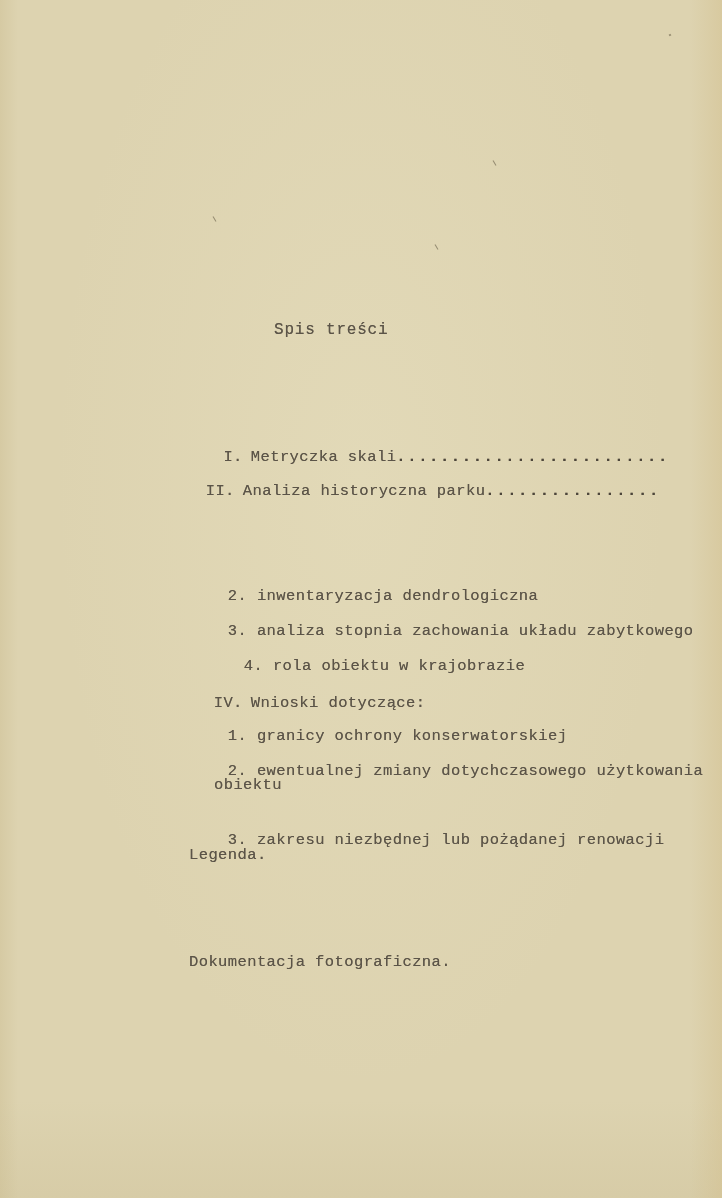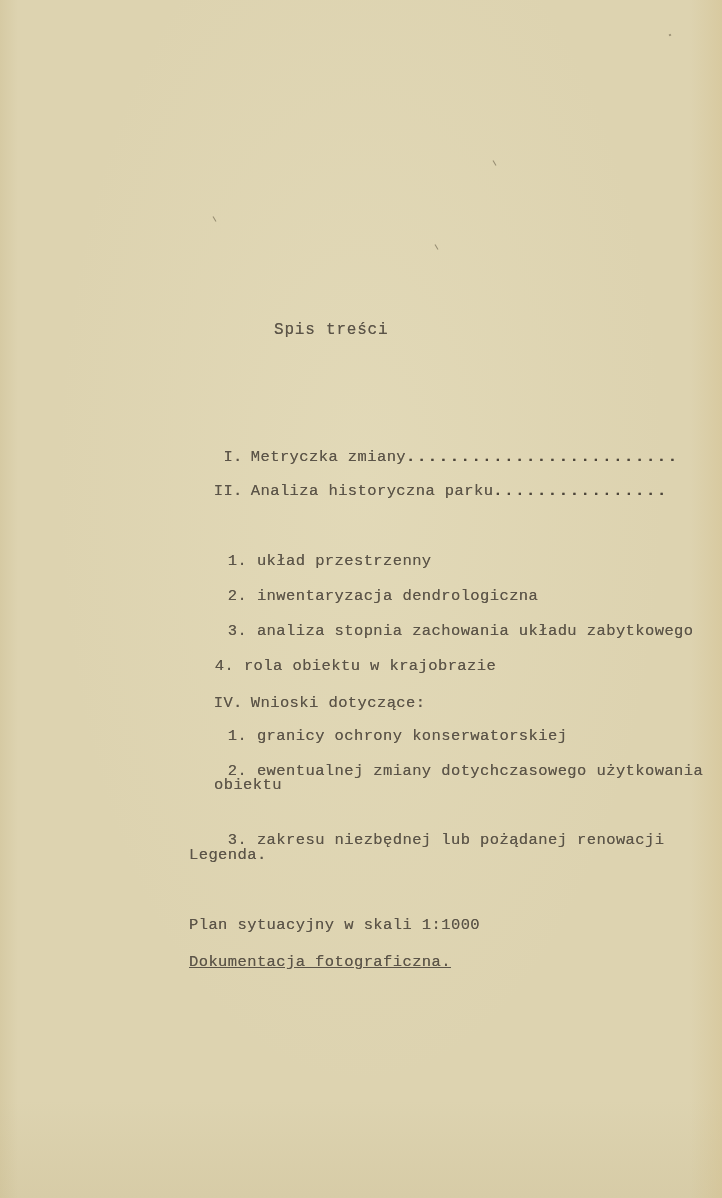--- a/index.html
+++ b/index.html
@@ -52,57 +52,53 @@
     }
   </style>
 </head>
 <body>
 
 <div class="page">
 
   <div class="line title">Spis treści</div>
 
   <div class="line" style="left:160px; top:427px;">
-    <span class="num roman">I.</span><span>Metryczka zmiany</span><span class="dots">.........................</span>
+    <span class="num roman">I.</span><span>Metryczka skali</span><span class="dots">.........................</span>
   </div>
 
-  <div class="line" style="left:160px; top:461px;">
+  <div class="line" style="left:152px; top:461px;">
     <span class="num roman">II.</span><span>Analiza historyczna parku</span><span class="dots">................</span>
   </div>
 
 
-  <div class="line" style="left:189px; top:531px;">
-    <span>1.</span> <span>układ przestrzenny</span>
-  </div>
   <div class="line" style="left:189px; top:566px;">
     <span>2.</span> <span>inwentaryzacja dendrologiczna</span>
   </div>
   <div class="line" style="left:189px; top:601px;">
     <span>3.</span> <span>analiza stopnia zachowania układu zabytkowego</span>
   </div>
-  <div class="line" style="left:176px; top:636px;">
+  <div class="line" style="left:205px; top:636px;">
     <span>4.</span> <span>rola obiektu w krajobrazie</span>
   </div>
 
   <div class="line" style="left:160px; top:673px;">
     <span class="num roman">IV.</span><span>Wnioski dotyczące:</span>
   </div>
 
   <div class="line" style="left:189px; top:706px;">
     <span>1.</span> <span>granicy ochrony konserwatorskiej</span>
   </div>
   <div class="line" style="left:189px; top:741px;">
     <span>2.</span> <span>ewentualnej zmiany dotychczasowego użytkowania</span>
   </div>
   <div class="line" style="left:214px; top:775px;">obiektu</div>
   <div class="line" style="left:189px; top:810px;">
     <span>3.</span> <span>zakresu niezbędnej lub pożądanej renowacji</span>
   </div>
 
   <div class="line" style="left:189px; top:845px;text-align:center;">Legenda.</div>
-  <div class="line" style="left:189px; top:915px;">Plan sytuacyjny w skali 1:1000</div>
-  <div class="line" style="left:189px; top:952px;text-decoration:underline;">Dokumentacja fotograficzna.</div>
+  <div class="line" style="left:189px; top:952px;">Dokumentacja fotograficzna.</div>
 
   <div class="speck" style="left:214px; top:216px;"></div>
   <div class="speck" style="left:494px; top:160px;"></div>
   <div class="speck" style="left:436px; top:244px;"></div>
   <div class="speck" style="left:669px; top:34px; height:2px; width:2px;"></div>
 </div>
 
 </body></html>

